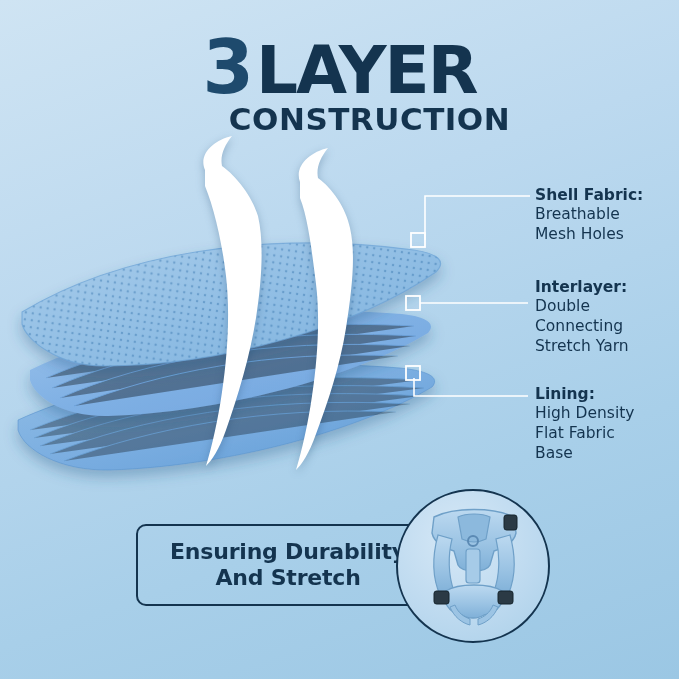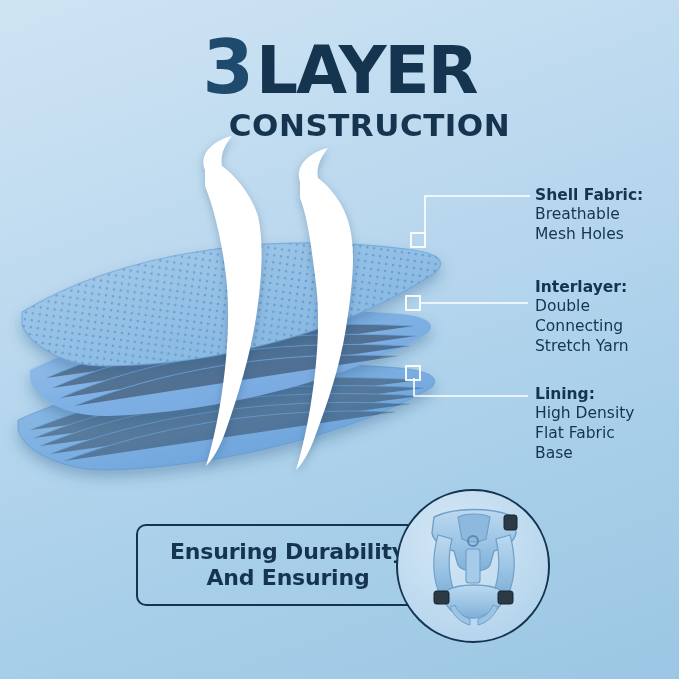--- a/index.html
+++ b/index.html
@@ -37,21 +37,21 @@
     color: #1e4a6d;
     letter-spacing: -2px;
   }
   .title-word {
     font-size: 66px;
     font-weight: 700;
     color: #14344f;
     letter-spacing: -2px;
   }
   .title-sub {
-    margin-top: 8px;
+    margin-top: 2px;
     font-size: 31px;
     font-weight: 700;
     color: #14344f;
     letter-spacing: 0.5px;
     text-align: center;
     padding-left: 60px;
   }
 
   
   .stack {
@@ -243,21 +243,21 @@
   <div class="callout c3">
     <div class="callout-title">Lining:</div>
     <div class="callout-body">High Density</div>
     <div class="callout-body">Flat Fabric</div>
     <div class="callout-body">Base</div>
   </div>
 
   <div class="badge">
     <div class="badge-text">
       <div>Ensuring Durability</div>
-      <div>And Ensuring</div>
+      <div>And Stretch</div>
     </div>
   </div>
 
   <div class="harness-circle">
     <svg viewBox="0 0 150 150" width="150" height="150">
       <defs>
         <linearGradient id="hFab" x1="0" y1="0" x2="0" y2="1">
           <stop offset="0%" stop-color="#bcd9f0"></stop>
           <stop offset="55%" stop-color="#9cc4e4"></stop>
           <stop offset="100%" stop-color="#7fb0d8"></stop>

